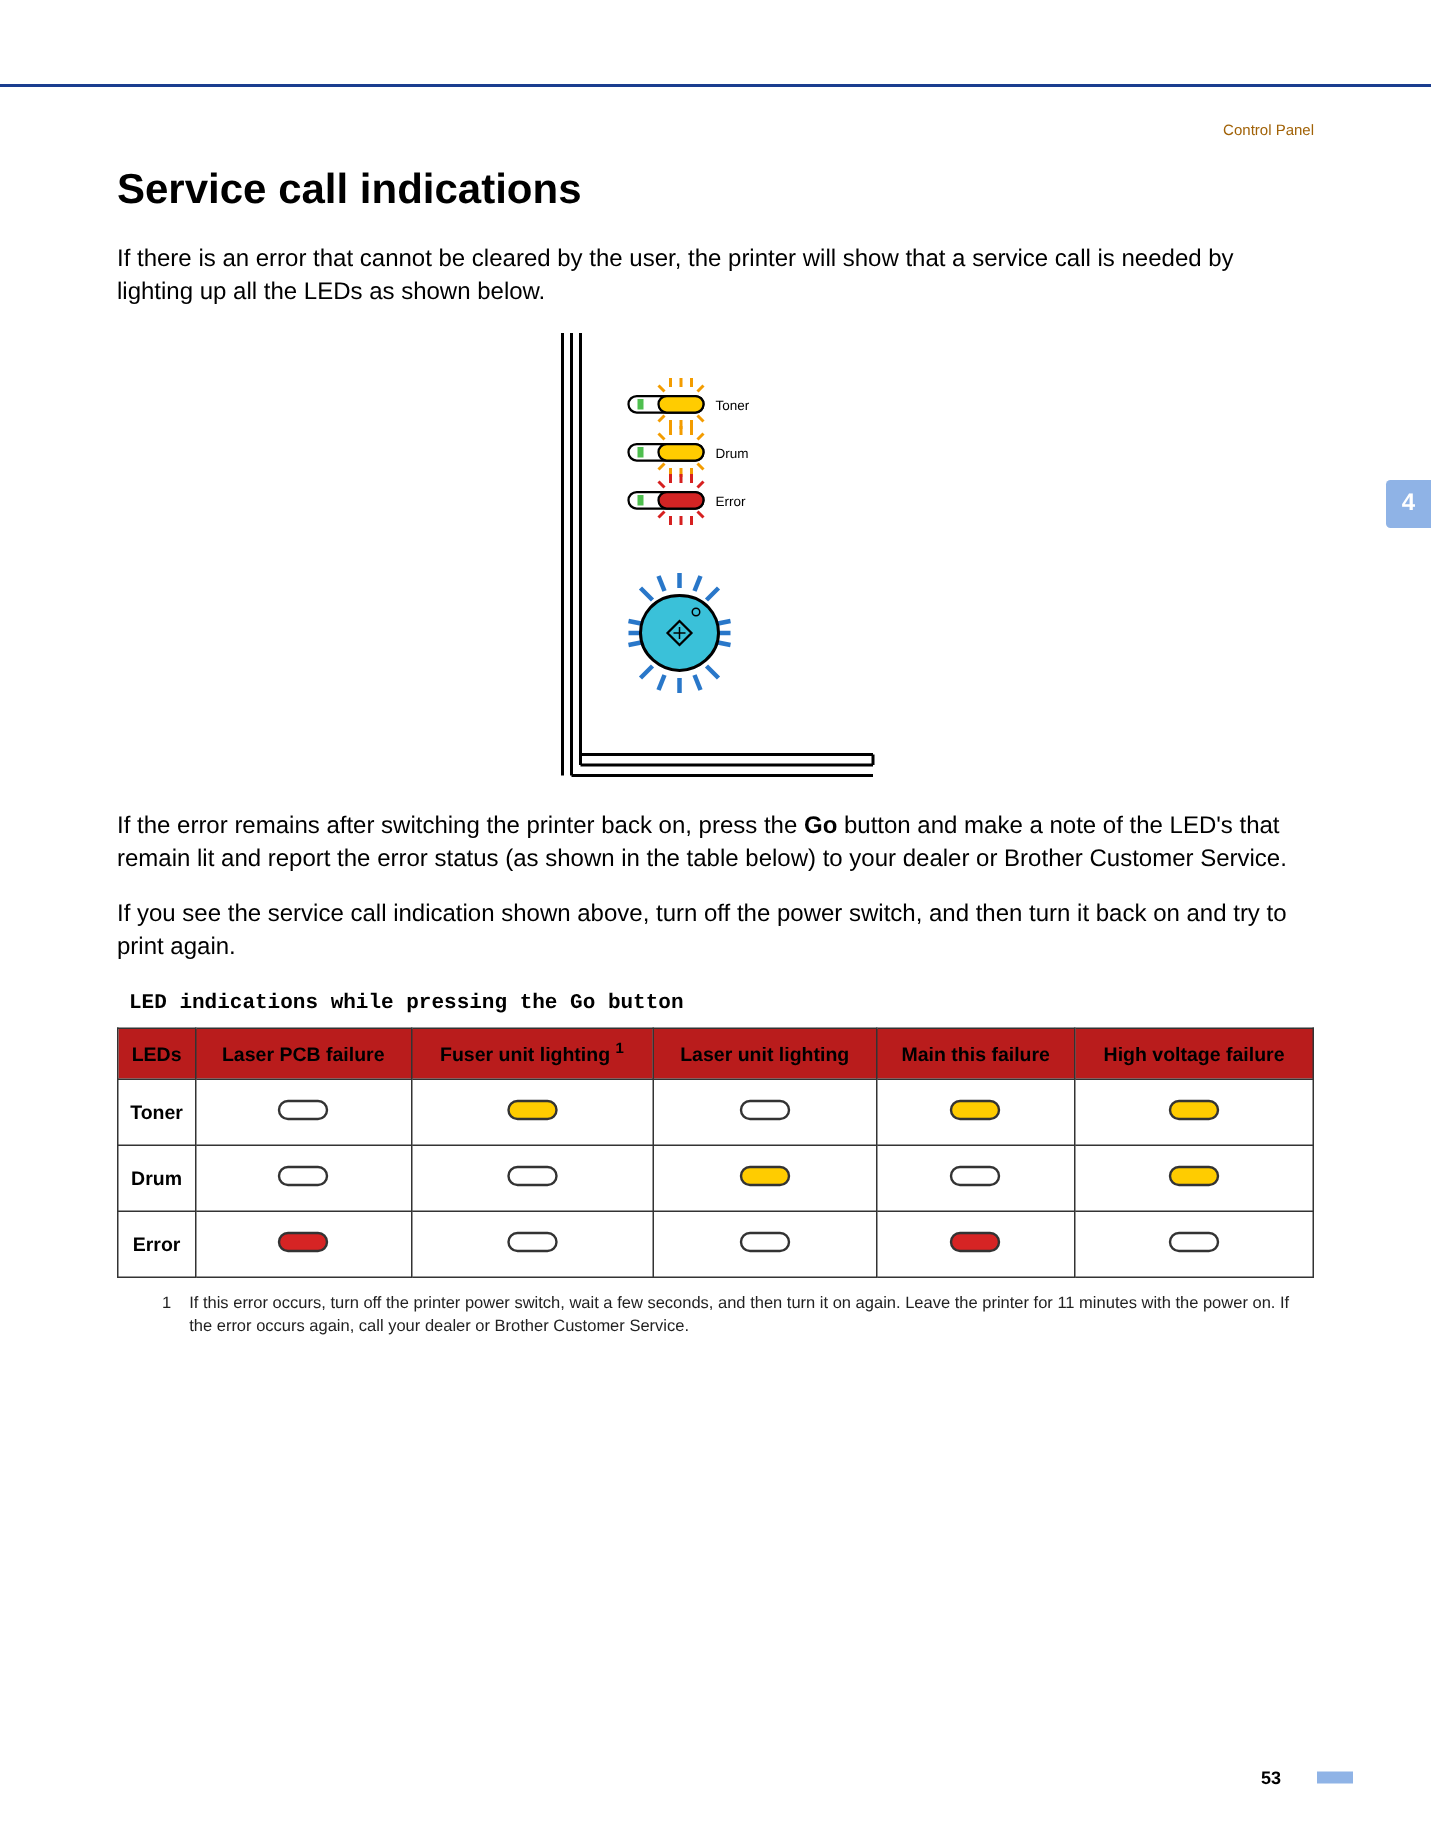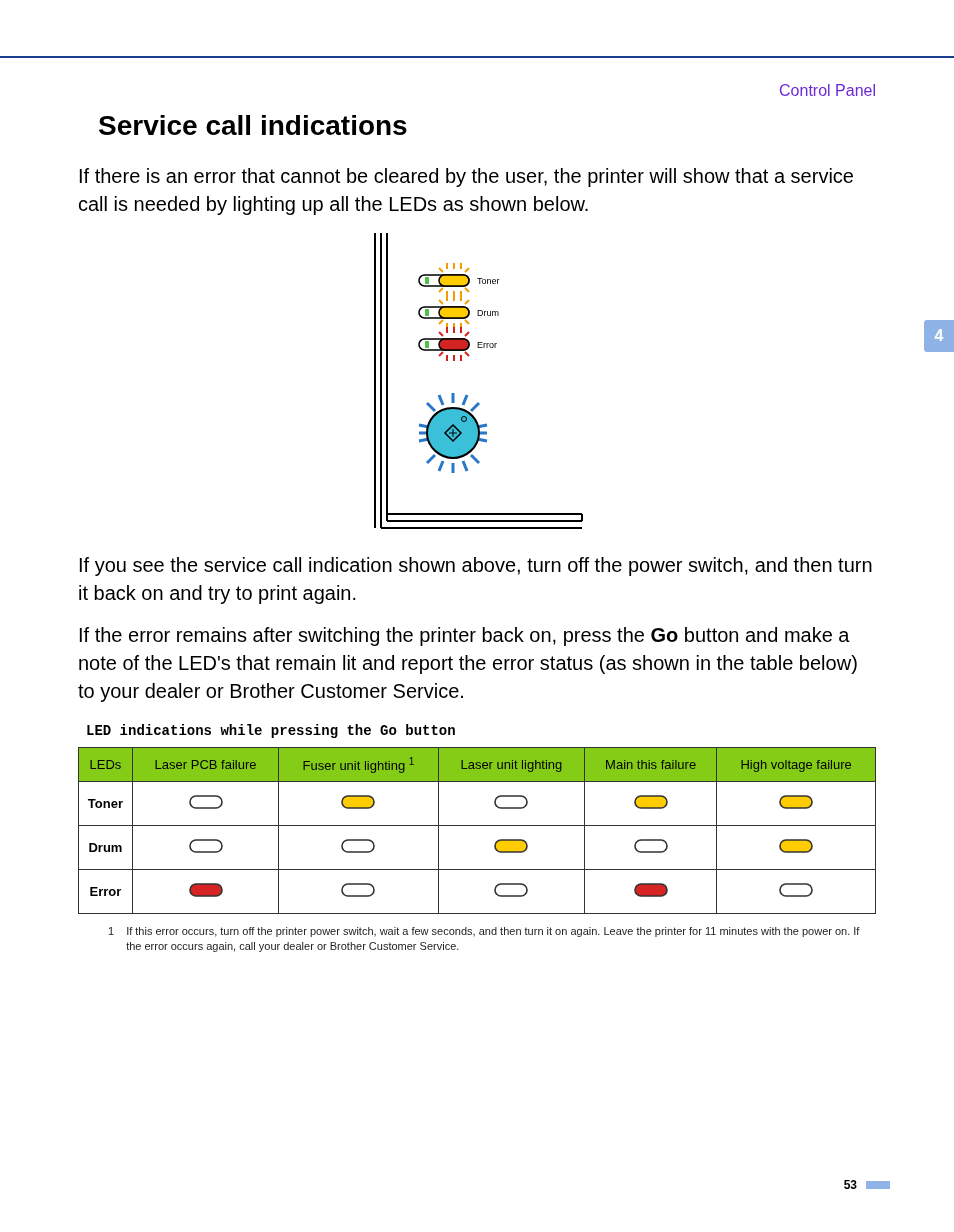--- a/index.html
+++ b/index.html
@@ -14,35 +14,34 @@
   .top-band {
     width: 100%;
     height: 58px;
     border-bottom: 2px solid #1a3d8f;
     background: #fff;
   }
   .header-label {
     position: absolute;
     top: 82px;
     right: 78px;
-    font-size: 16px;
-    color: #6d28d9;
+    font-size: 10px;
+    color: #a16207;
   }
   .content {
     padding: 30px 78px 0 78px;
   }
   h1 {
     font-size: 28px;
     font-weight: bold;
     margin-top: 22px;
     margin-bottom: 20px;
-    margin-left: 20px;
   }
   .para {
-    font-size: 20px;
+    font-size: 16px;
     line-height: 1.4;
     margin-bottom: 14px;
   }
   .bold { font-weight: bold; }
   .diagram {
     display: block;
     margin: 15px auto 18px auto;
   }
   .table-caption {
     font-size: 14px;
@@ -54,22 +53,22 @@
     border-collapse: collapse;
     width: 100%;
     font-size: 13px;
   }
   th, td {
     border: 1px solid #333;
     text-align: center;
     vertical-align: middle;
   }
   th {
-    background: #84cc16;
-    font-weight: normal;
+    background: #b91c1c;
+    font-weight: bold;
     padding: 8px 4px;
   }
   td.rowhead {
     font-weight: bold;
     height: 44px;
   }
   td.icon-cell { height: 44px; }
   td.ready-cell { height: 58px; }
   .sup { font-size: 10px; vertical-align: super; }
   .footnote {
@@ -93,24 +92,24 @@
     font-weight: bold;
     display: flex;
     align-items: center;
     justify-content: center;
     border-top-left-radius: 3px;
     border-bottom-left-radius: 3px;
   }
   .footer {
     position: absolute;
     bottom: 40px;
-    right: 64px;
+    right: 52px;
     display: flex;
     align-items: center;
-    gap: 9px;
+    gap: 24px;
     justify-content: center;
   }
   .footer .pg {
     font-size: 12px;
     font-weight: bold;
   }
   .footer .bar {
     width: 24px;
     height: 8px;
     background: #8fb3e6;
@@ -220,25 +219,25 @@
       </g>
       <path d="M 96 175 C 113 175 122 188 122 200 C 122 215 108 225 96 225 C 84 225 70 215 70 200 C 70 188 79 175 96 175 Z" fill="#3ac1d9" stroke="#000" stroke-width="2"></path>
       <circle cx="107" cy="186" r="2.5" fill="none" stroke="#000" stroke-width="1"></circle>
 
       <path d="M 96 192 L 104 200 L 96 208 L 88 200 Z" fill="none" stroke="#000" stroke-width="1.5"></path>
       <line x1="96" y1="196" x2="96" y2="204" stroke="#000" stroke-width="1"></line>
       <line x1="92" y1="200" x2="100" y2="200" stroke="#000" stroke-width="1"></line>
     </g>
   </svg>
 
-  <p class="para">If you see the service call indication shown above, turn off the power switch, and then turn it back on and try to print again.</p>
-
   <p class="para">
     <span>If the error remains after switching the printer back on, press the </span><span class="bold">Go</span><span> button and make a note of the LED's that remain lit and report the error status (as shown in the table below) to your dealer or Brother Customer Service.</span>
   </p>
+
+  <p class="para">If you see the service call indication shown above, turn off the power switch, and then turn it back on and try to print again.</p>
 
   <div class="table-caption">LED indications while pressing the Go button</div>
 
   <table>
     <thead>
       <tr>
         <th>LEDs</th>
         <th>Laser PCB failure</th>
         <th><span>Fuser unit lighting</span> <span class="sup">1</span></th>
         <th>Laser unit lighting</th>

